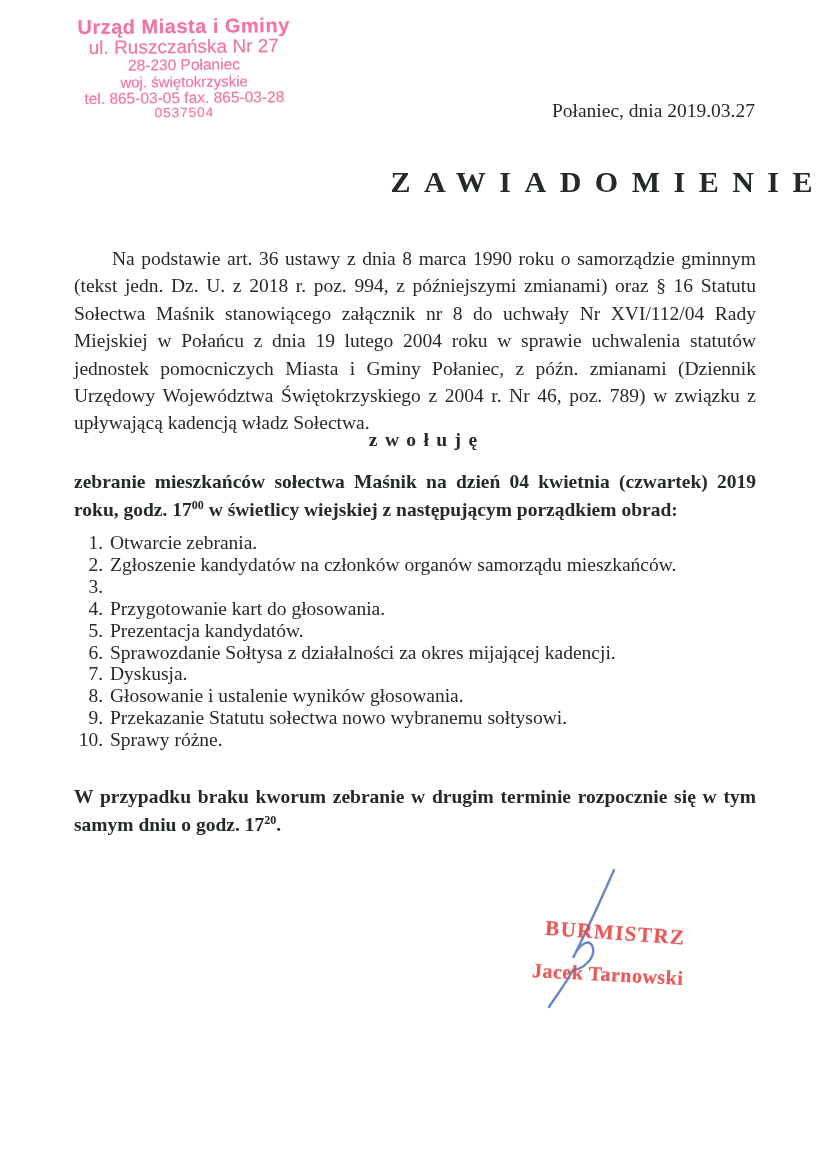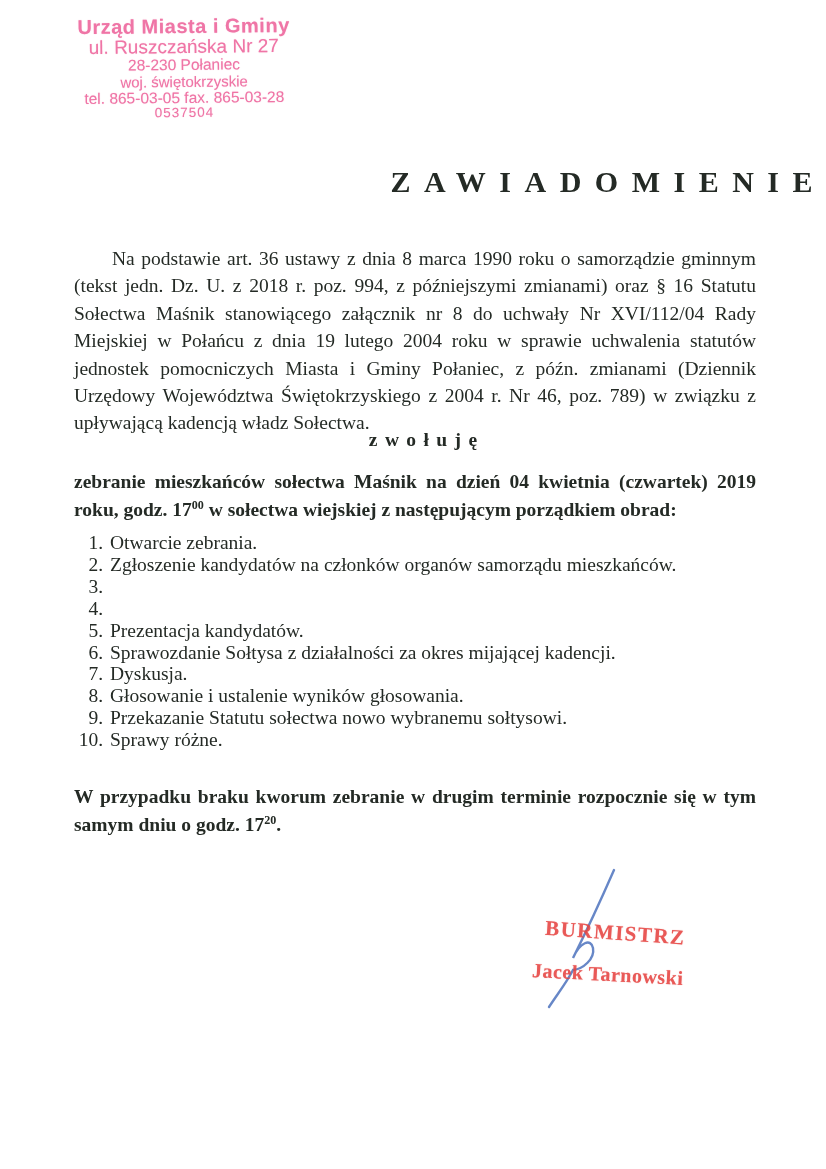--- a/index.html
+++ b/index.html
@@ -164,43 +164,45 @@
 
   <div class="office-stamp">
     <div class="s1">Urząd Miasta i Gminy</div>
     <div class="s2">ul. Ruszczańska Nr 27</div>
     <div class="s3">28-230 Połaniec</div>
     <div class="s4">woj. świętokrzyskie</div>
     <div class="s5">tel. 865-03-05 fax. 865-03-28</div>
     <div class="s6">0537504</div>
   </div>
 
+  <div class="date-line">Połaniec, dnia 2019.03.27</div>
 
   <div class="doc-title">ZAWIADOMIENIE</div>
 
   <p class="body-text intro-paragraph">Na podstawie art. 36 ustawy z dnia 8 marca 1990 roku o samorządzie gminnym (tekst jedn. Dz. U. z 2018 r. poz. 994, z późniejszymi zmianami) oraz § 16 Statutu Sołectwa Maśnik stanowiącego załącznik nr 8 do uchwały Nr XVI/112/04 Rady Miejskiej w Połańcu z dnia 19 lutego 2004 roku w sprawie uchwalenia statutów jednostek pomocniczych Miasta i Gminy Połaniec, z późn. zmianami (Dziennik Urzędowy Województwa Świętokrzyskiego z 2004 r. Nr 46, poz. 789) w związku z upływającą kadencją władz Sołectwa.</p>
 
   <div class="convoke-word">zwołuję</div>
 
-  <p class="body-text meeting-notice"><span>zebranie mieszkańców sołectwa Maśnik na dzień 04 kwietnia (czwartek) 2019 roku, godz. 17</span><sup class="hour-sup">00</sup><span> w sołectwa wiejskiej z następującym porządkiem obrad:</span></p>
+  <p class="body-text meeting-notice"><span>zebranie mieszkańców sołectwa Maśnik na dzień 04 kwietnia (czwartek) 2019 roku, godz. 17</span><sup class="hour-sup">00</sup><span> w świetlicy wiejskiej z następującym porządkiem obrad:</span></p>
 
   <div class="agenda-list">
     <div class="agenda-item">
       <span class="agenda-number">1.</span>
       <span class="agenda-text">Otwarcie zebrania.</span>
     </div>
     <div class="agenda-item">
       <span class="agenda-number">2.</span>
       <span class="agenda-text">Zgłoszenie kandydatów na członków organów samorządu mieszkańców.</span>
     </div>
     <div class="agenda-item">
       <span class="agenda-number">3.</span>
     </div>
     <div class="agenda-item">
       <span class="agenda-number">4.</span>
+      <span class="agenda-text">Przygotowanie kart do głosowania.</span>
     </div>
     <div class="agenda-item">
       <span class="agenda-number">5.</span>
       <span class="agenda-text">Prezentacja kandydatów.</span>
     </div>
     <div class="agenda-item">
       <span class="agenda-number">6.</span>
       <span class="agenda-text">Sprawozdanie Sołtysa z działalności za okres mijającej kadencji.</span>
     </div>
     <div class="agenda-item">

